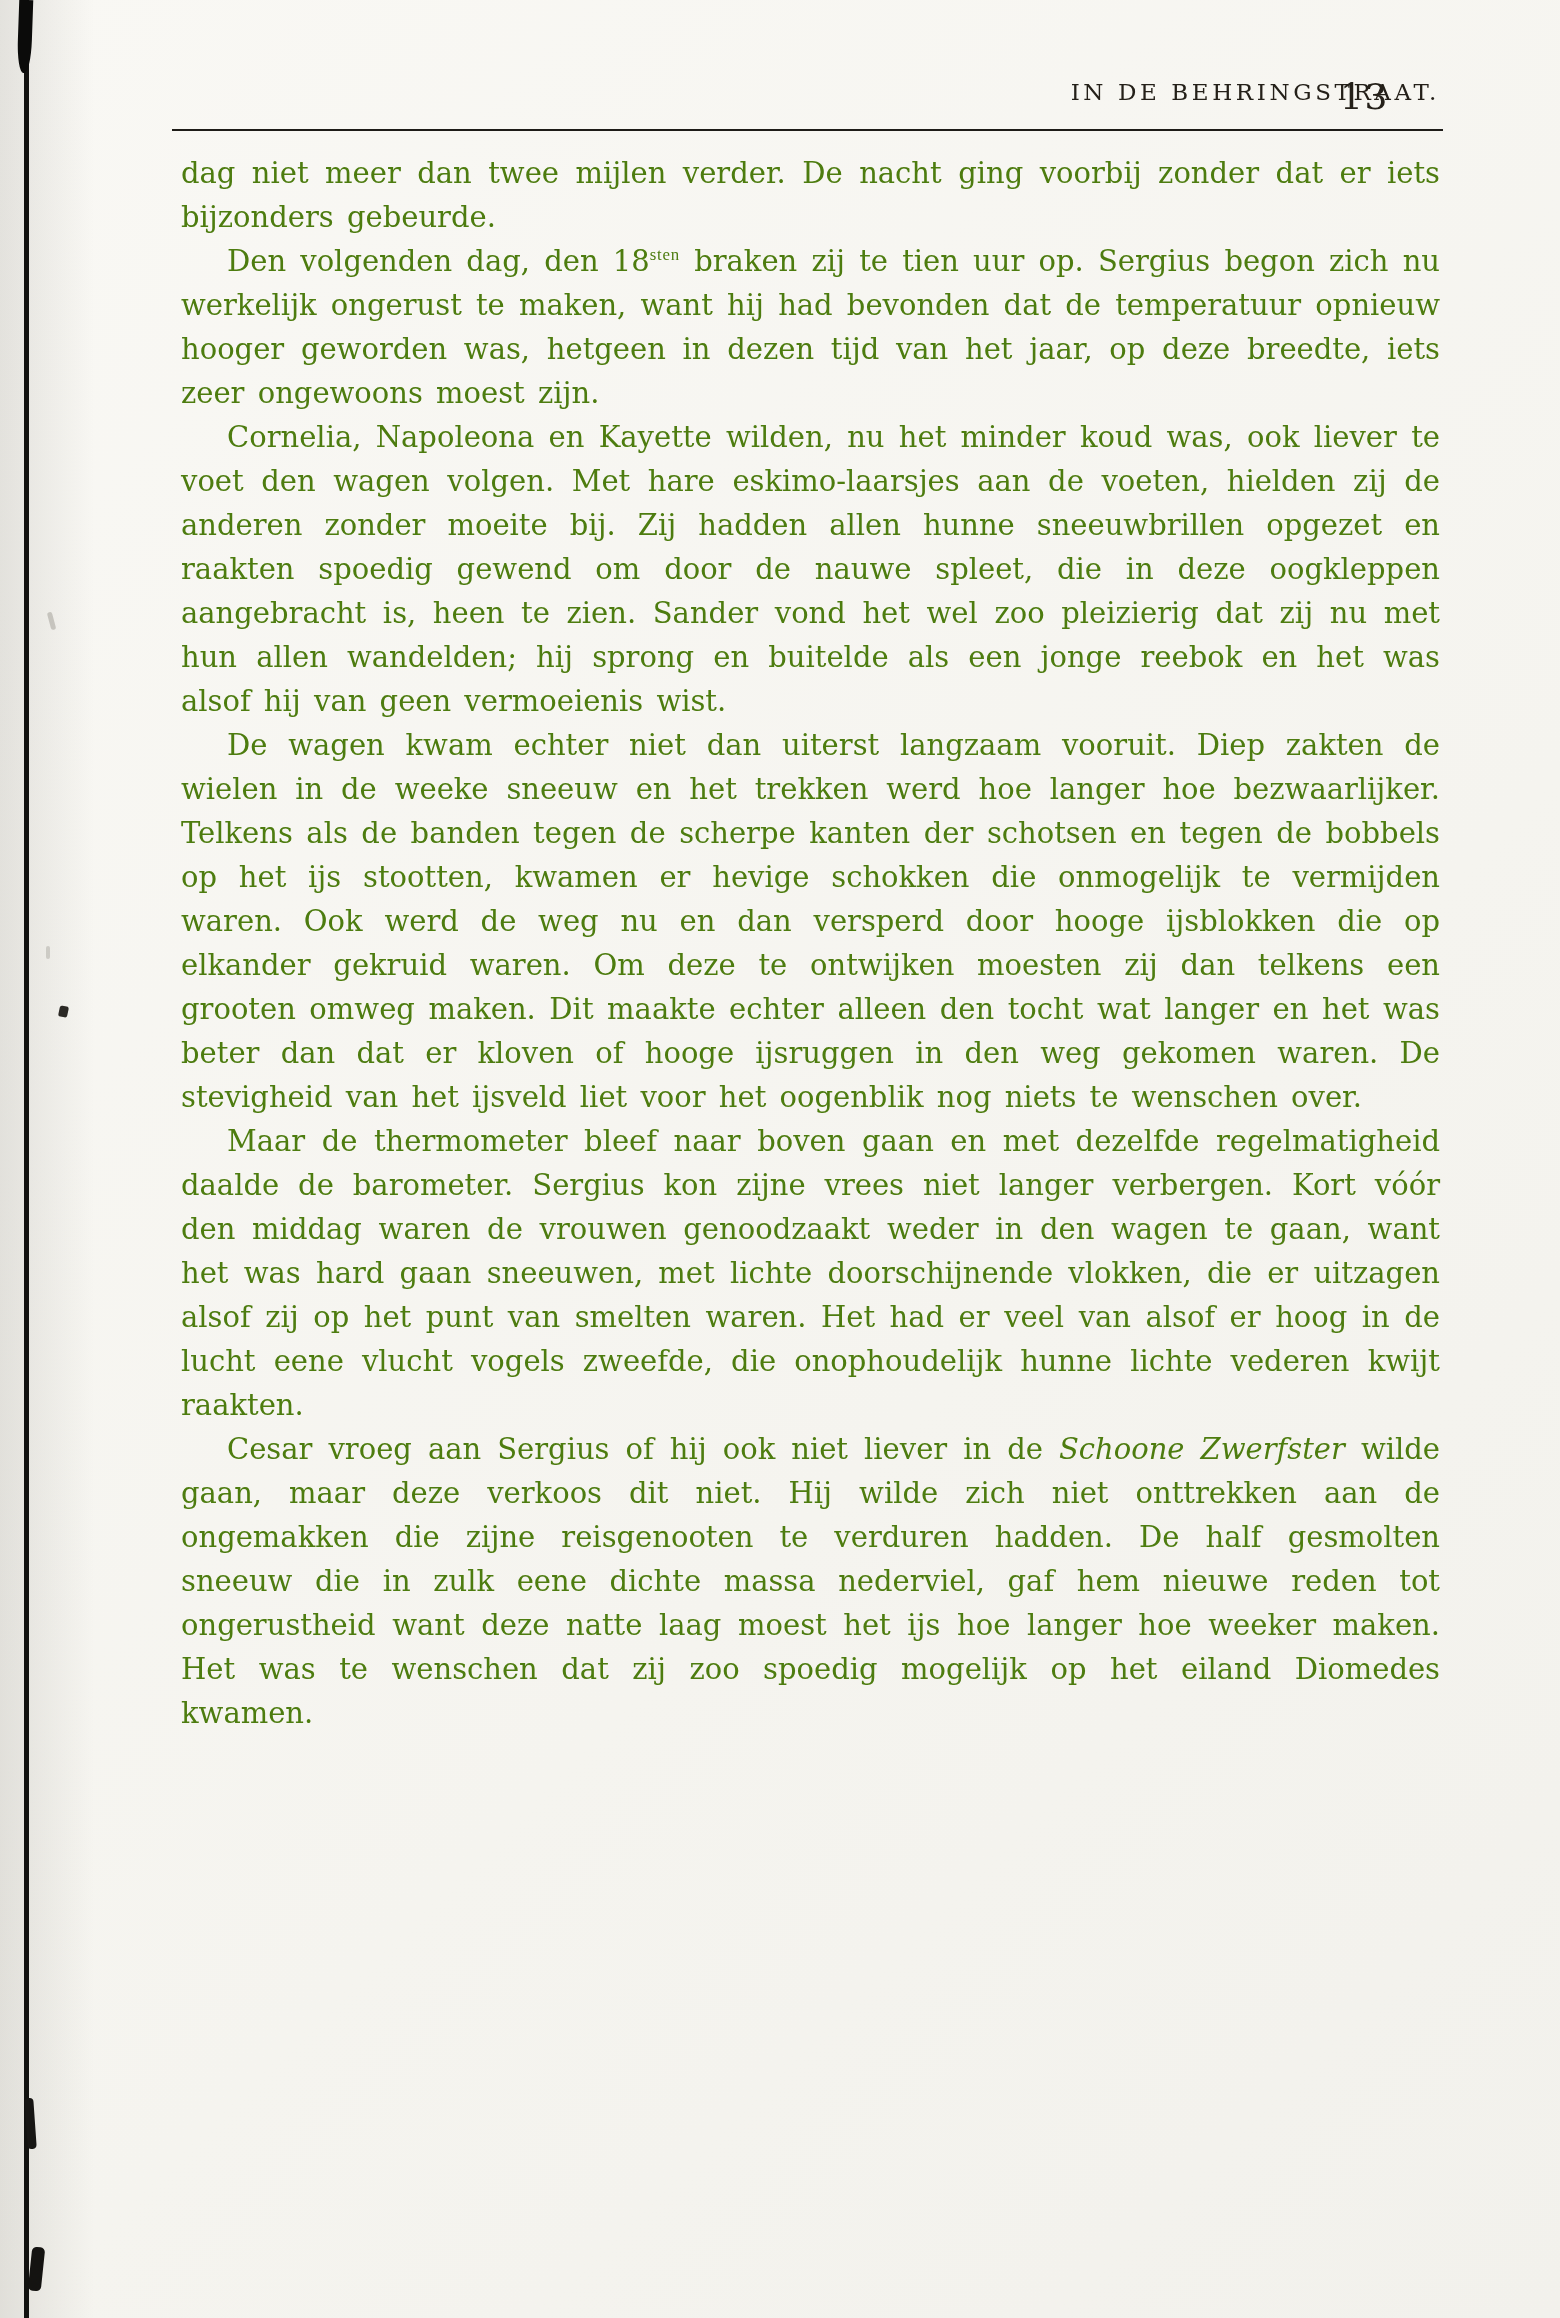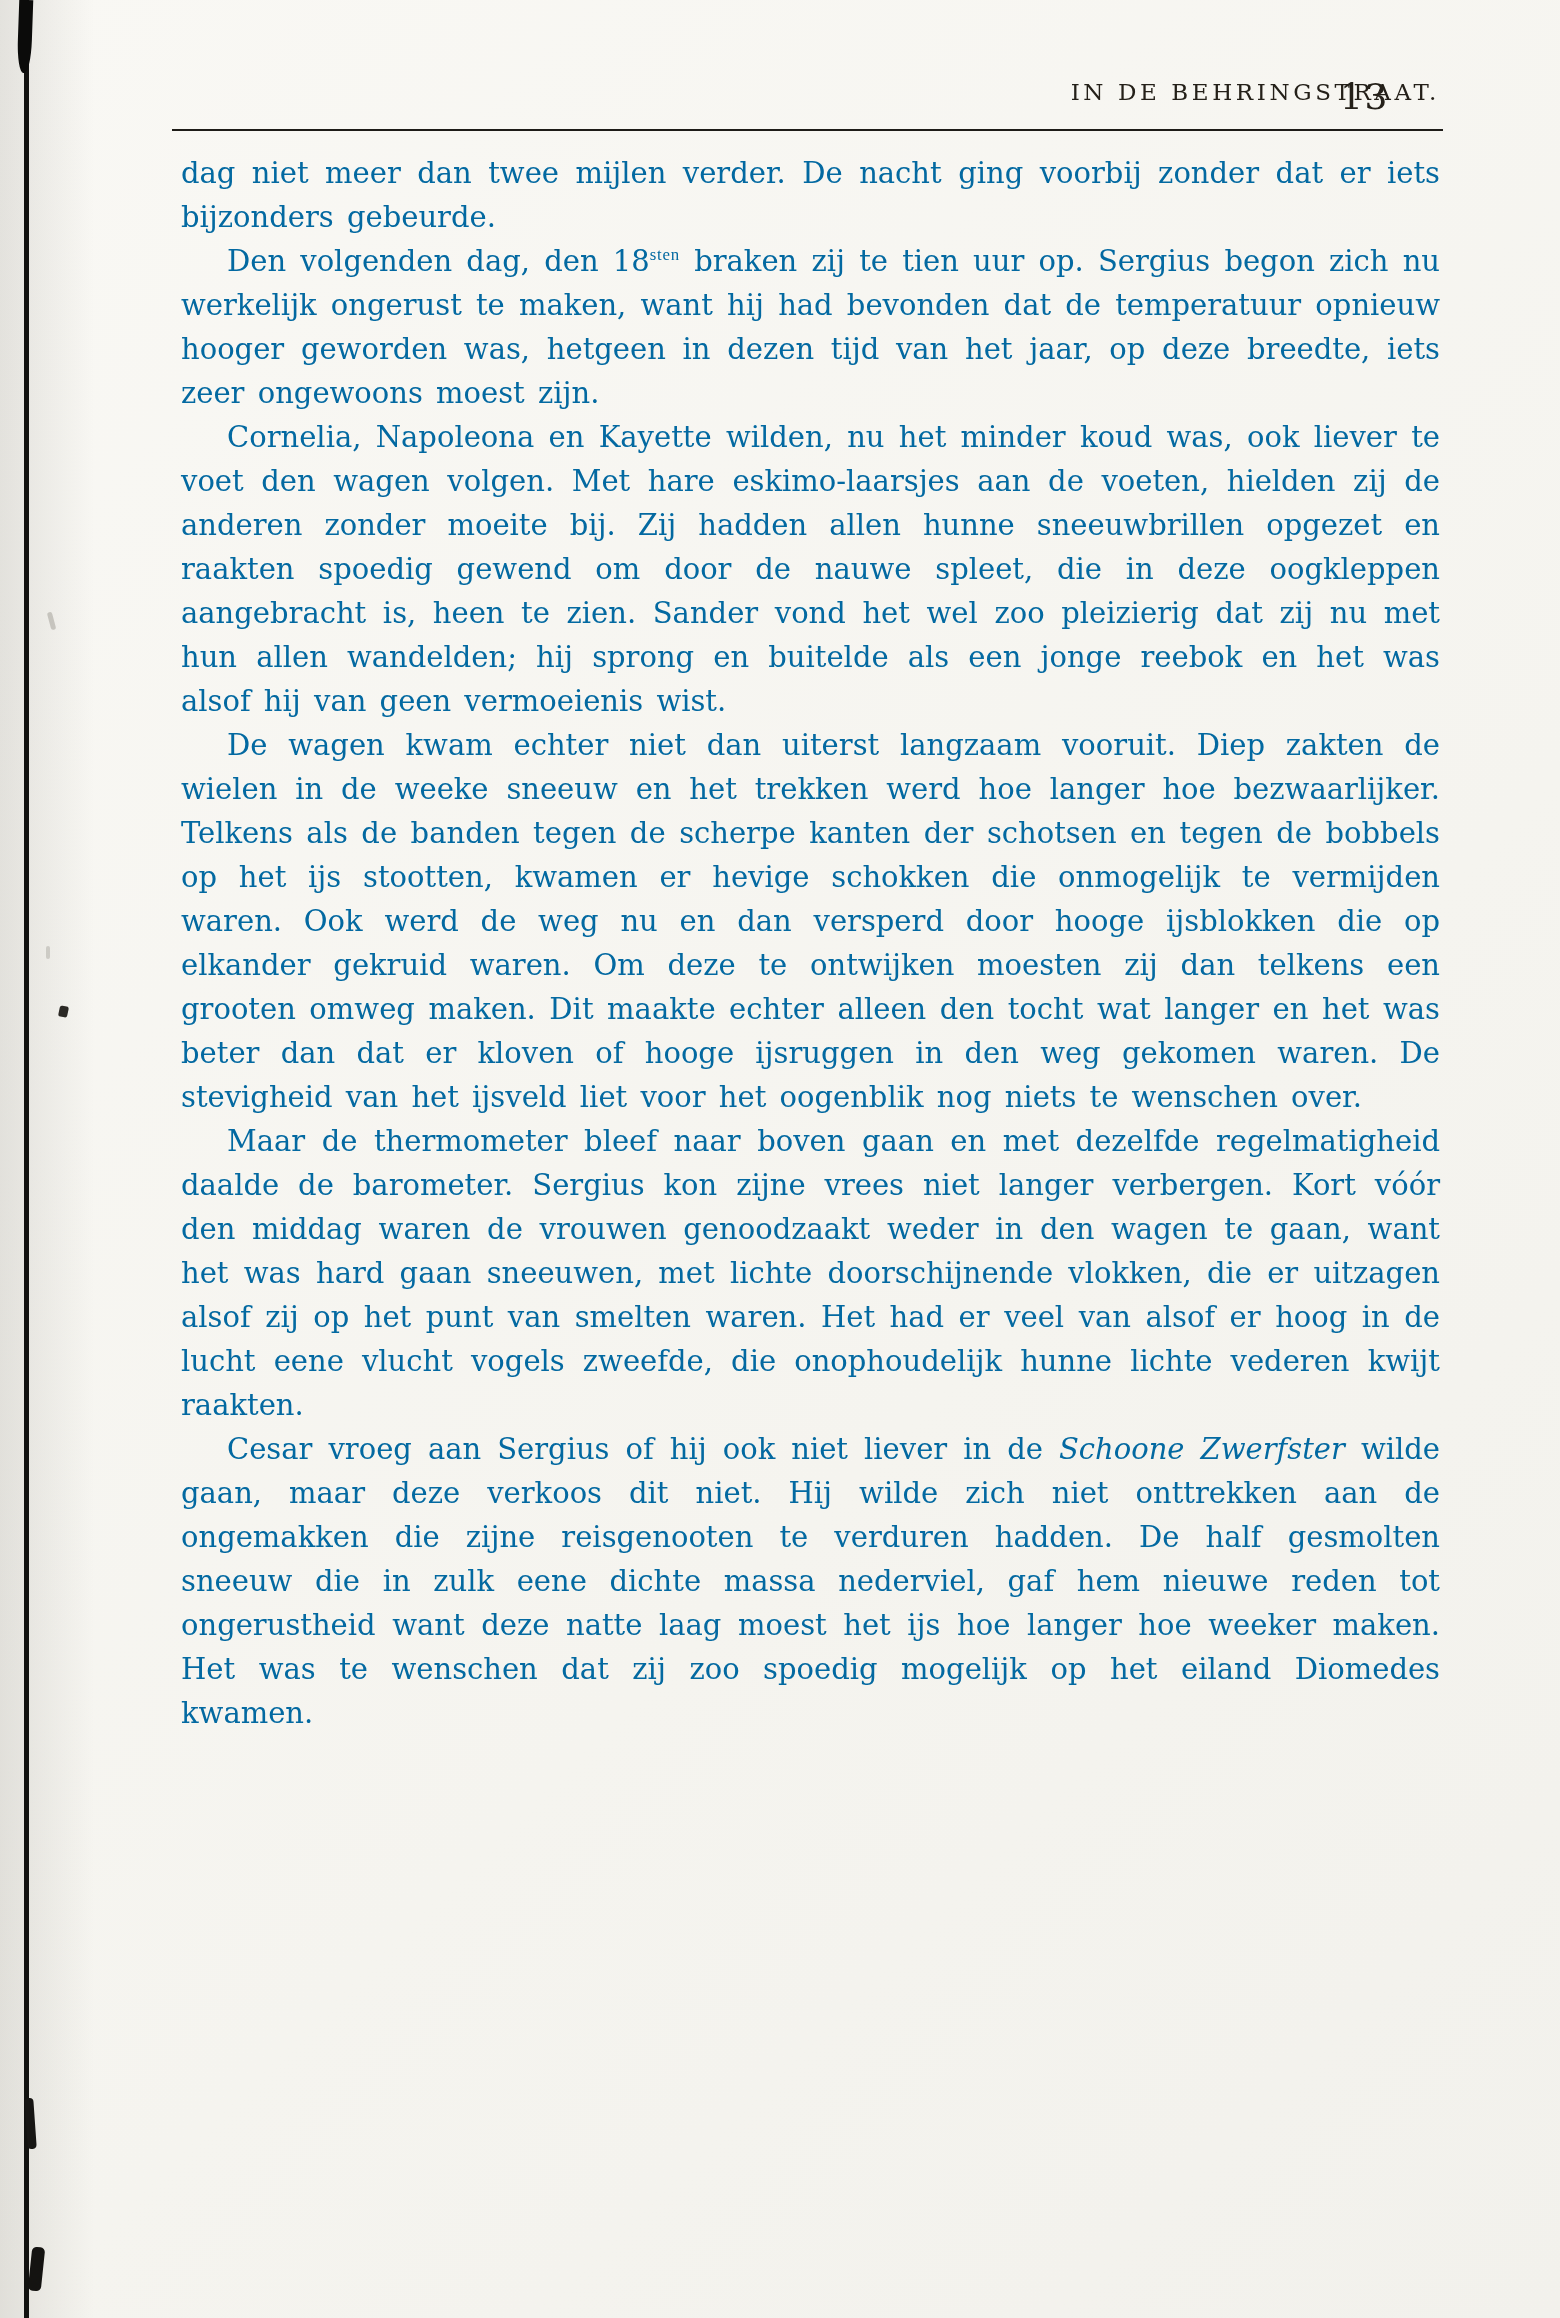--- a/index.html
+++ b/index.html
@@ -107,21 +107,21 @@
     background: #1e1c18;
   }
   .text-block {
     position: absolute;
     left: 181px; top: 151px;
     width: 1259px;
     font-size: 29px;
     line-height: 44px;
     text-align: justify;
     word-spacing: 4px;
-    color: #0369a1;
+    color: #4d7c0f;
   }
   .para { margin: 0; }
   .para.indent { text-indent: 46px; }
   .text-block sup {
     font-size: 0.58em;
     line-height: 0;
     vertical-align: super;
     letter-spacing: 0.8px;
     font-family: Liberation Serif, serif;
   }

